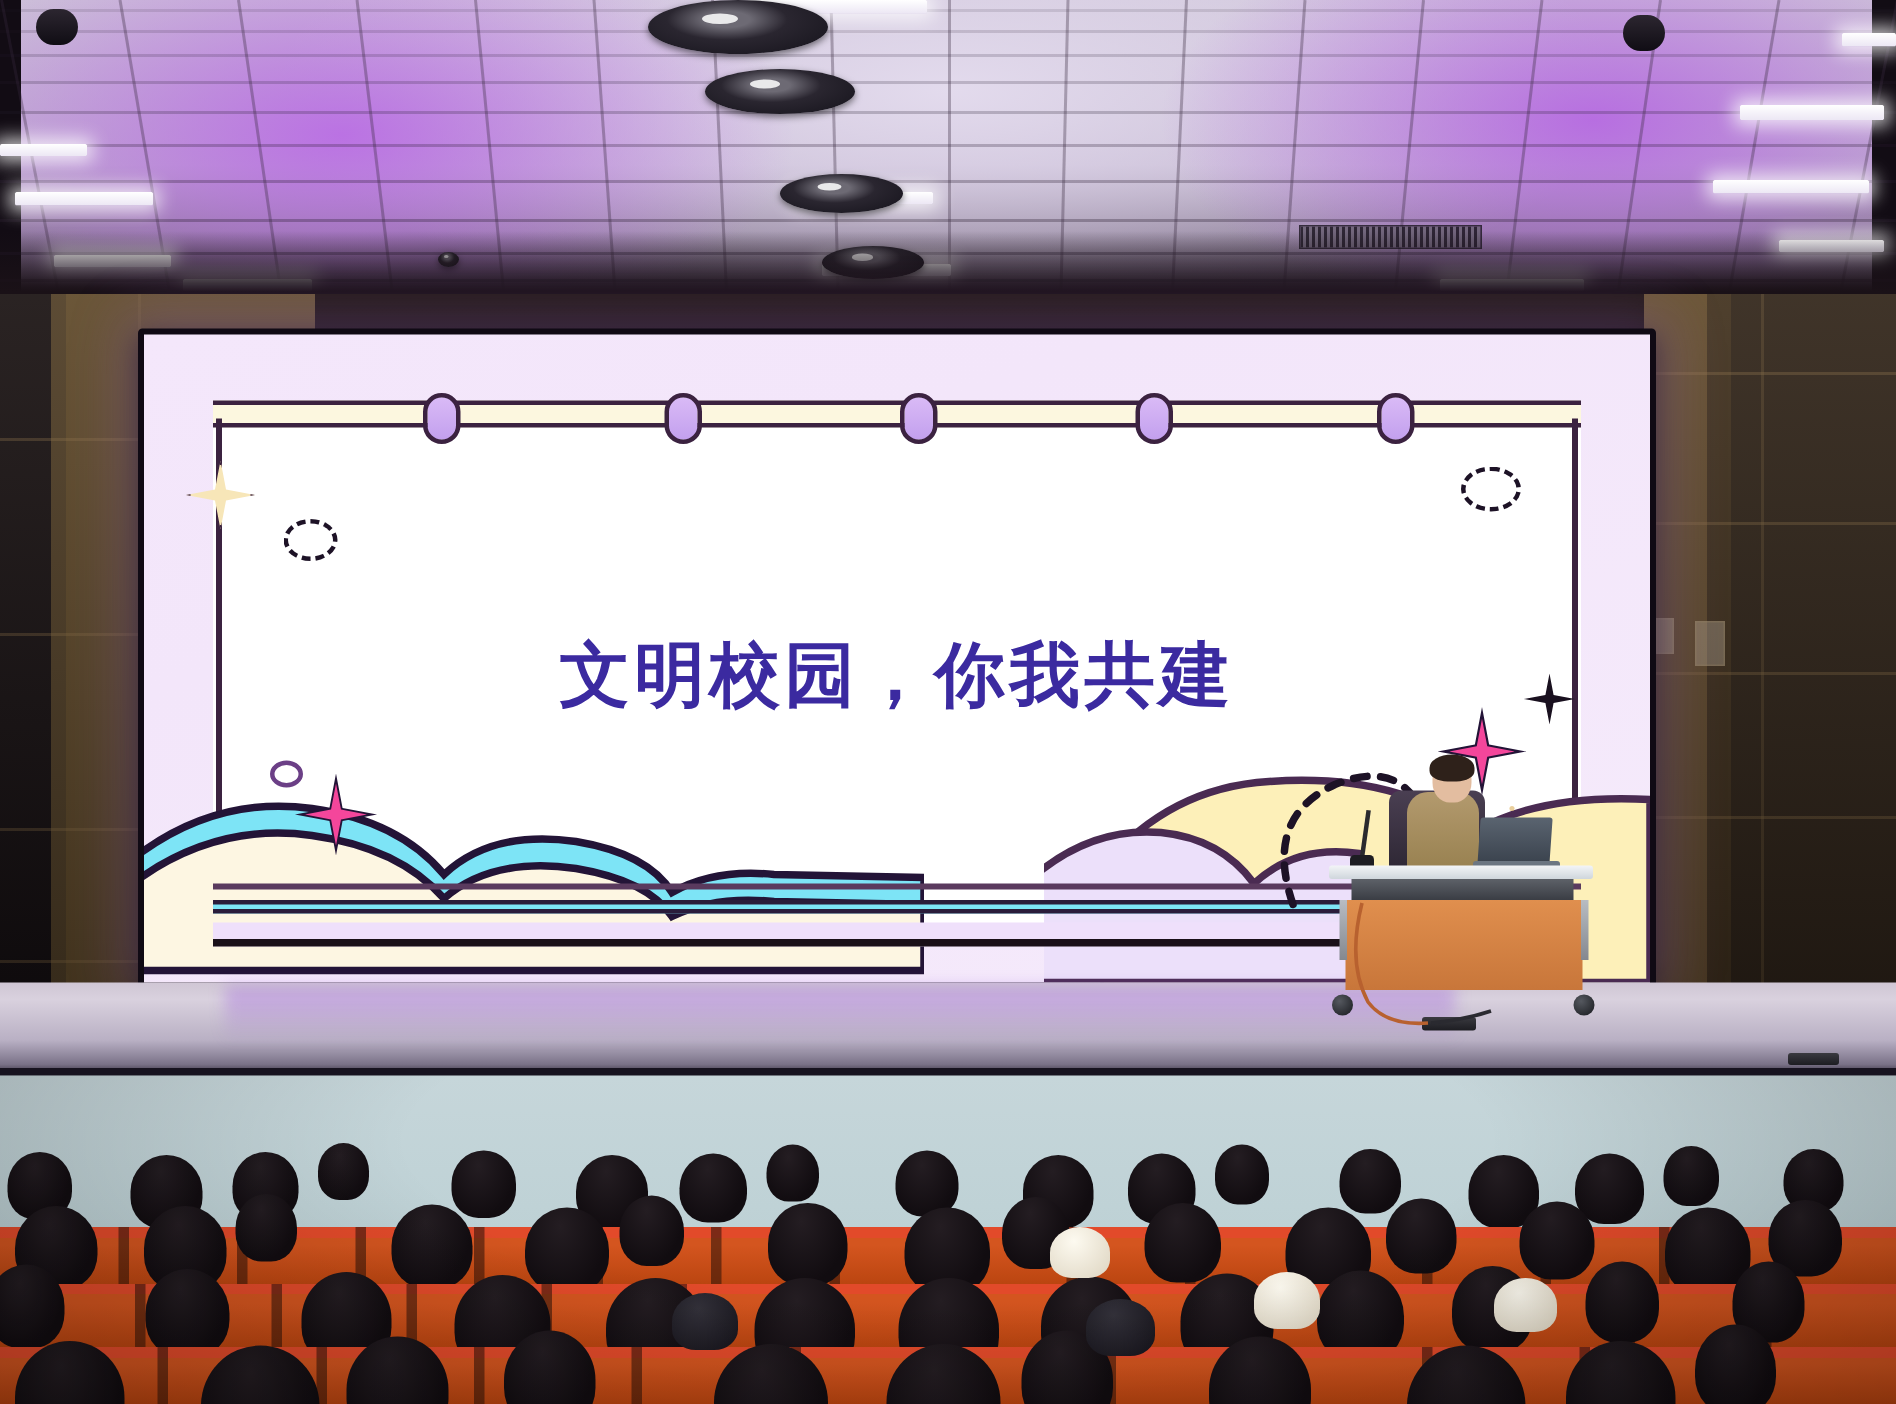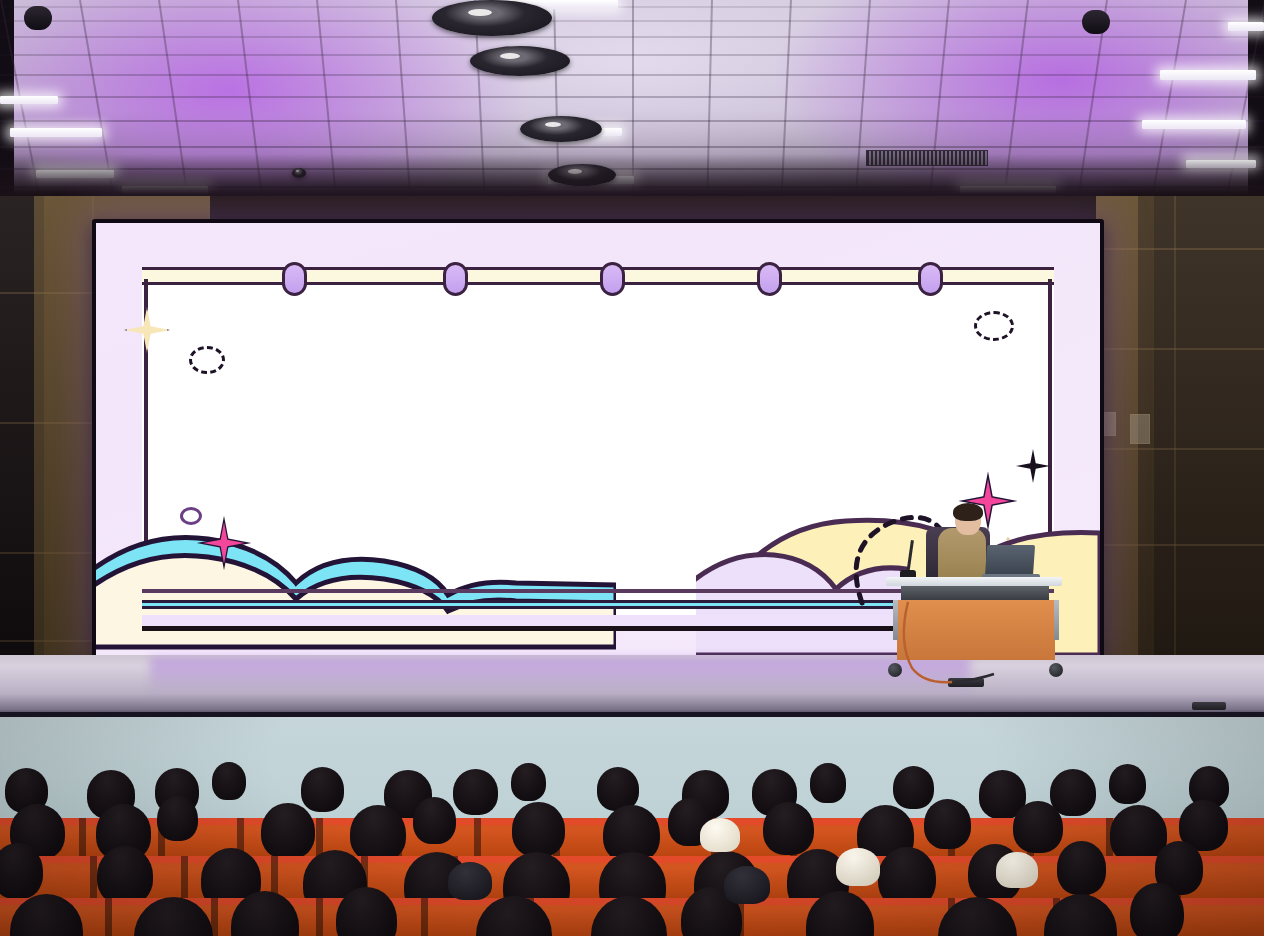--- a/index.html
+++ b/index.html
@@ -288,20 +288,21 @@
       <i style="background:#19101f;"></i>
     </div>
     <div class="star4" style="left:866px; top:252px; width:52px; height:52px;">
       <i style="background:#231437; transform:scale(1.14);"></i>
       <i style="background:#f4469b; transform:scale(.84);"></i>
     </div>
     <svg style="position:absolute; left:752px; top:288px; width:110px; height:98px;" viewBox="0 0 110 98">
       <path d="M 14 92 Q -6 34 42 12 Q 92 -8 104 44" fill="none" stroke="#1d1226" stroke-width="5" stroke-dasharray="9 9" stroke-linecap="round"></path>
     </svg>
 
+    <div class="slide-title">文明校园，你我共建</div>
 
   </div>
 
   <div class="stage"></div>
   <div class="stage-refl"></div>
   <div class="stage-edge"></div>
 
   <div>
     <div class="chair"></div>
     <div class="torso"></div>

